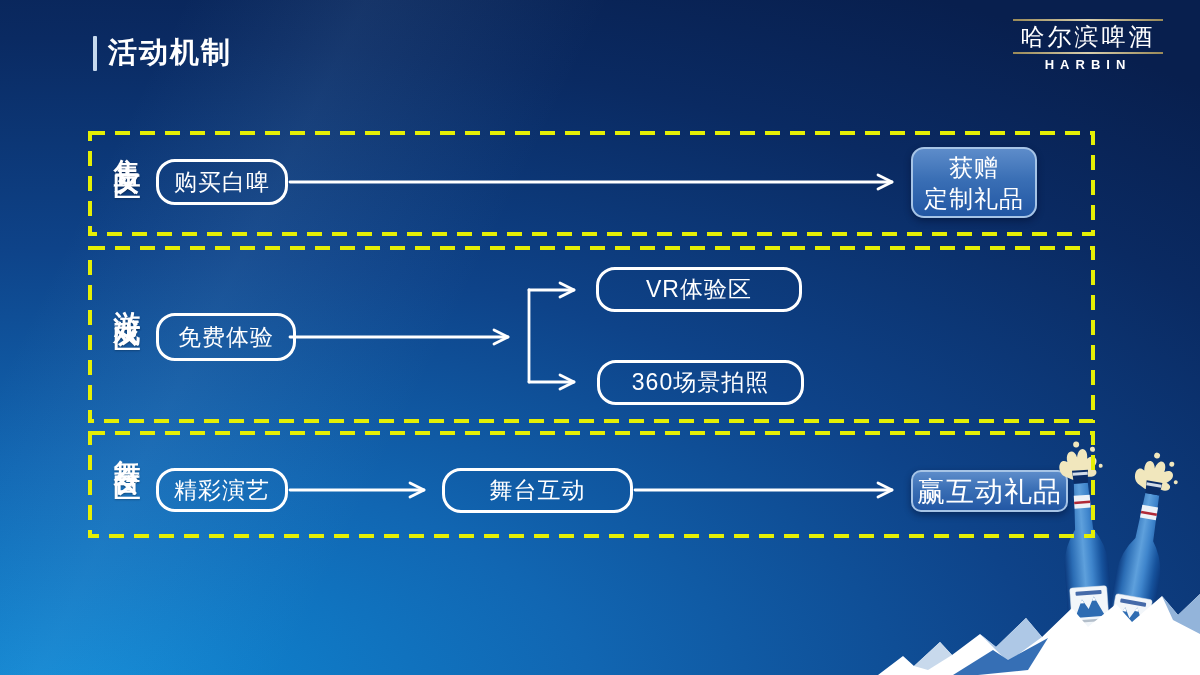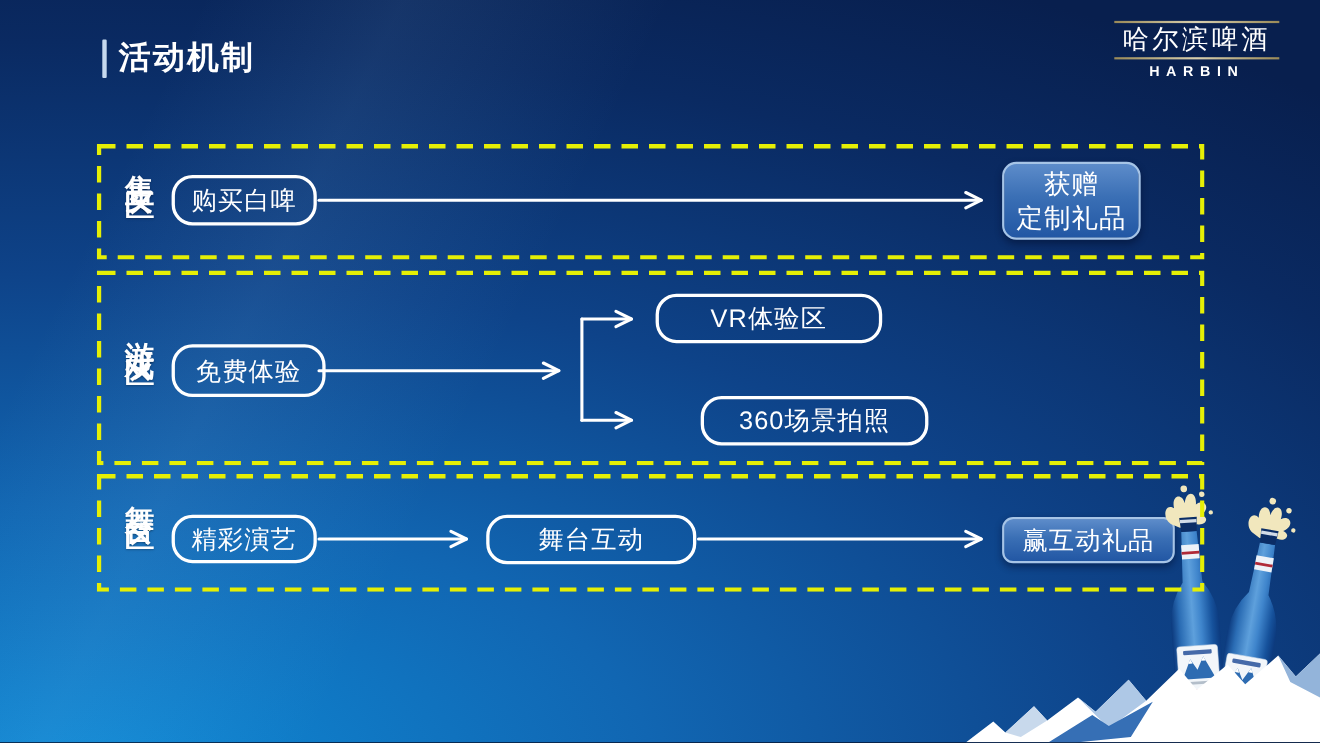--- a/index.html
+++ b/index.html
@@ -33,21 +33,21 @@
   
   .node{
     position:absolute;z-index:4;box-sizing:border-box;
     display:flex;align-items:center;justify-content:center;
     border:3px solid #ffffff;border-radius:19px;
     color:#fff;font-size:23px;letter-spacing:1px;white-space:nowrap;
   }
   .btn{
     position:absolute;z-index:4;box-sizing:border-box;
     display:flex;flex-direction:column;align-items:center;justify-content:center;
-    border:2px solid #a6c4e6;border-radius:13px;color:#fff;font-size:23px;
+    border:2px solid #a6c4e6;border-radius:13px;color:#fff;font-size:28px;
     letter-spacing:1px;line-height:31px;white-space:nowrap;
     background:linear-gradient(180deg,#5d8cca 0%,#3a6fb5 45%,#2257a4 100%);
     box-shadow:0 3px 7px rgba(0,10,40,0.45);
   }
   .connectors{position:absolute;left:0;top:0;z-index:3;pointer-events:none;}
   .bottles{position:absolute;left:1025px;top:436px;z-index:5;pointer-events:none;}
   .mountain{position:absolute;left:858px;top:588px;z-index:7;pointer-events:none;}
 </style>
 </head>
 <body>
@@ -78,21 +78,21 @@
     <span>获赠</span>
     <span>定制礼品</span>
   </div>
 
   <div class="node" style="left:156px;top:313px;width:140px;height:48px;">
     <span>免费体验</span>
   </div>
   <div class="node" style="left:596px;top:267px;width:206px;height:45px;">
     <span>VR体验区</span>
   </div>
-  <div class="node" style="left:597px;top:360px;width:207px;height:45px;margin-left:40px;">
+  <div class="node" style="left:597px;top:360px;width:207px;height:45px;">
     <span>360场景拍照</span>
   </div>
 
   <div class="node" style="left:156px;top:468px;width:132px;height:44px;">
     <span>精彩演艺</span>
   </div>
   <div class="node" style="left:442px;top:468px;width:191px;height:45px;">
     <span>舞台互动</span>
   </div>
   <div class="btn" style="left:911px;top:470px;width:157px;height:42px;border-radius:10px;">

